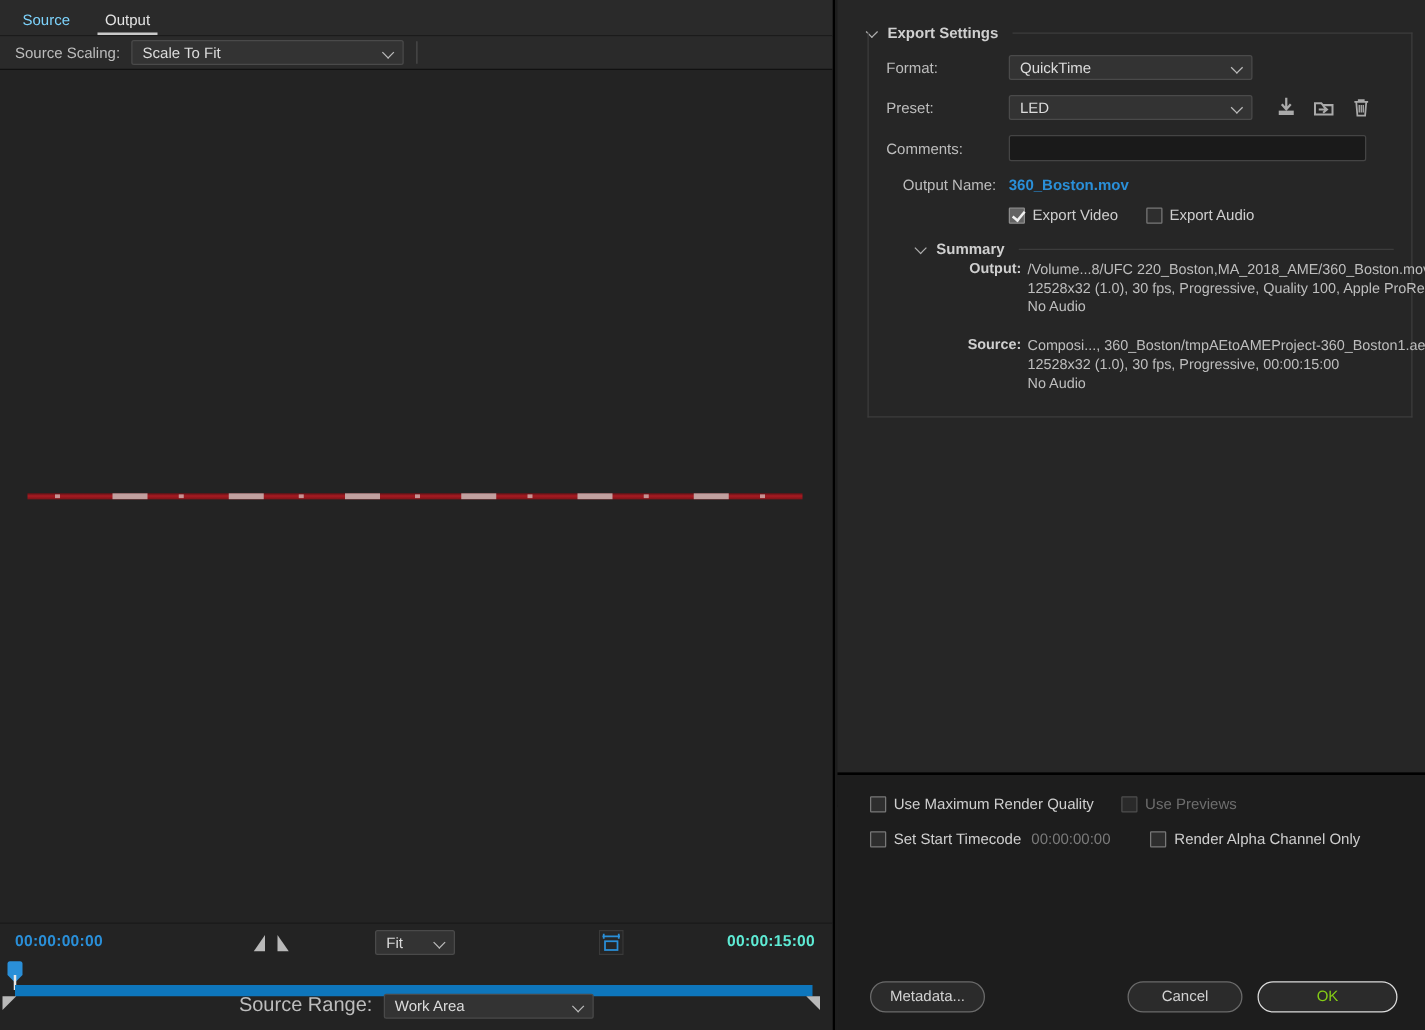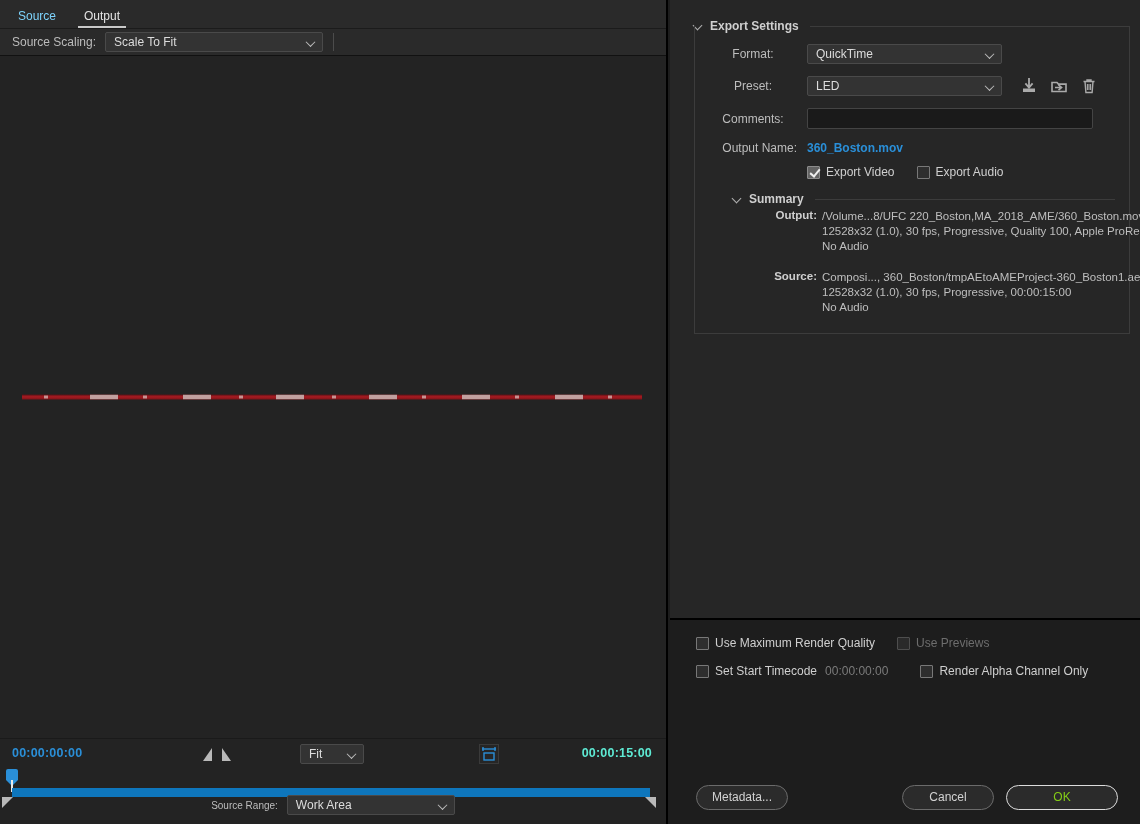--- a/index.html
+++ b/index.html
@@ -130,21 +130,21 @@
   }
   .outpoint {
     position: absolute; right: 10px; top: 28px;
     width: 0; height: 0; border-right: 11px solid #b9b9b9;
     border-bottom: 11px solid transparent;
   }
   .srcrange-row {
     position: absolute; left: 0; right: 0; bottom: 8px; height: 22px;
     display: flex; align-items: center; justify-content: center;
   }
-  .srcrange-row .lbl { color: #bdbdbd; margin-right: 9px; font-size: 10px; }
+  .srcrange-row .lbl { color: #bdbdbd; margin-right: 9px; font-size: 16px; }
   .sel-srcrange { width: 168px; }
 
   
   .right-pane {
     position: absolute; left: 670px; top: 0; width: 470px; height: 824px;
     background: #1d1d1d;
   }
   .export-scroll {
     position: absolute; left: 0; top: 0; right: 0; height: 618px;
     background: #262626; overflow: hidden;
@@ -165,21 +165,21 @@
   }
   .group-title { font-size: 12px; font-weight: bold; color: #cfcfcf; white-space: nowrap; }
   .group-rule { flex: 1 1 auto; height: 1px; background: #3c3c3c; margin-left: 4px; }
   .group-box {
     border: 1px solid #3c3c3c; border-top: none; margin-top: -8px;
     padding: 18px 14px 14px 14px; position: relative;
   }
 
   .row { display: flex; align-items: center; margin-bottom: 12px; }
   .row .fld-label {
-    width: 88px; text-align: center; margin-right: 10px;
+    width: 88px; text-align: left; margin-right: 10px;
     color: #bdbdbd; font-size: 12px; white-space: nowrap;
   }
   .sel-format { width: 195px; }
   .sel-preset { width: 195px; }
   .comments-input {
     width: 286px; height: 21px; background: #1a1a1a;
     border: 1px solid #444; border-radius: 2px;
   }
   .preset-icons { display: flex; align-items: center; gap: 12px; margin-left: 18px; }
   .ico { width: 18px; height: 18px; opacity: .85; cursor: default; }

